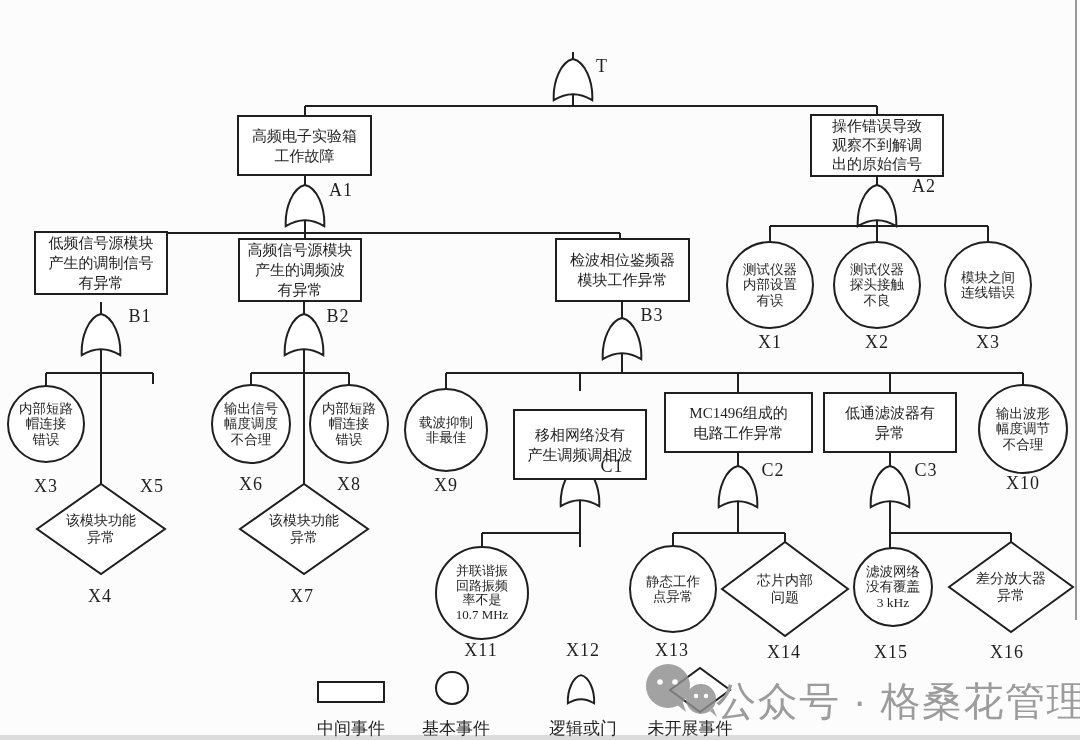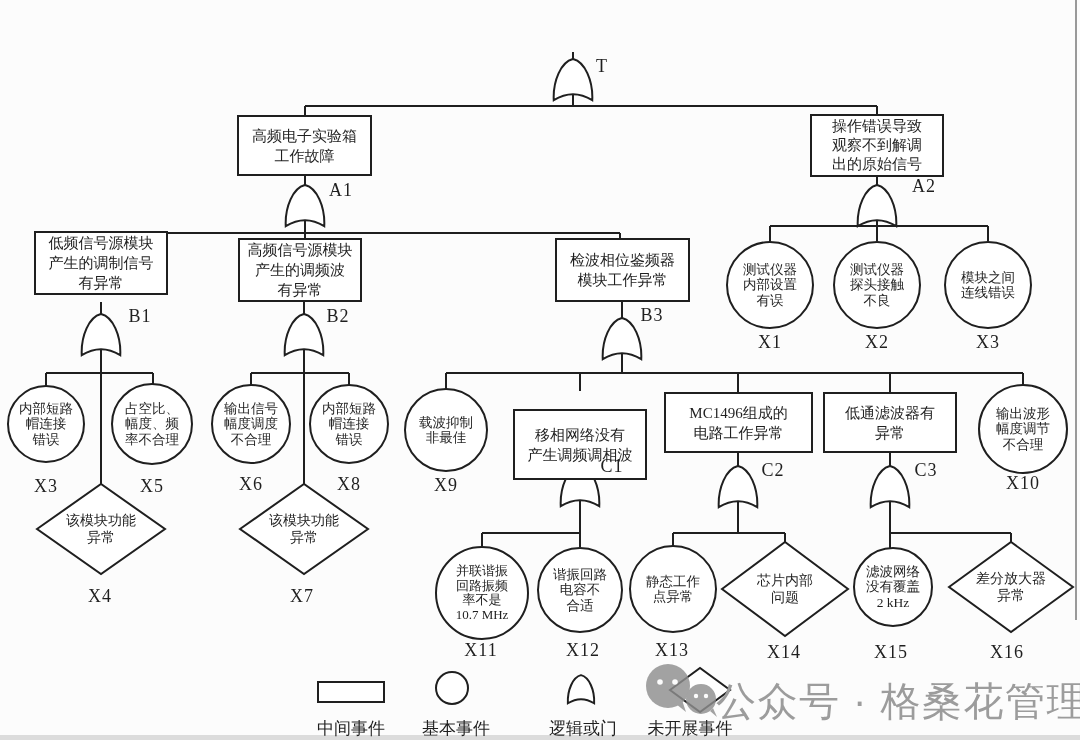--- a/index.html
+++ b/index.html
@@ -194,25 +194,20 @@
     </div>
   <div class="ci" style="left:944px;top:241px;width:88px;height:88px">
       <span>模块之间
 连线错误</span>
     </div>
   <div class="ci" style="left:7px;top:385px;width:78px;height:78px">
       <span>内部短路
 帽连接
 错误</span>
     </div>
-  <div class="ci" style="left:111px;top:383px;width:82px;height:82px">
-      <span>占空比、
-幅度、频
-率不合理</span>
-    </div>
   <div class="ci" style="left:211px;top:384px;width:80px;height:80px">
       <span>输出信号
 幅度调度
 不合理</span>
     </div>
   <div class="ci" style="left:309px;top:384px;width:80px;height:80px">
       <span>内部短路
 帽连接
 错误</span>
     </div>
@@ -224,33 +219,28 @@
       <span>输出波形
 幅度调节
 不合理</span>
     </div>
   <div class="ci small" style="left:435px;top:546px;width:94px;height:94px">
       <span>并联谐振
 回路振频
 率不是
 10.7 MHz</span>
     </div>
-  <div class="ci" style="left:537px;top:547px;width:86px;height:86px">
-      <span>谐振回路
-电容不
-合适</span>
-    </div>
   <div class="ci" style="left:629px;top:545px;width:88px;height:88px">
       <span>静态工作
 点异常</span>
     </div>
   <div class="ci" style="left:853px;top:547px;width:80px;height:80px">
       <span>滤波网络
 没有覆盖
-2 kHz</span>
+3 kHz</span>
     </div>
 
   <div class="dtx" style="left:41px;top:499px;width:120px;height:60px">
       <span>该模块功能
 异常</span>
     </div>
   <div class="dtx" style="left:244px;top:499px;width:120px;height:60px">
       <span>该模块功能
 异常</span>
     </div>

